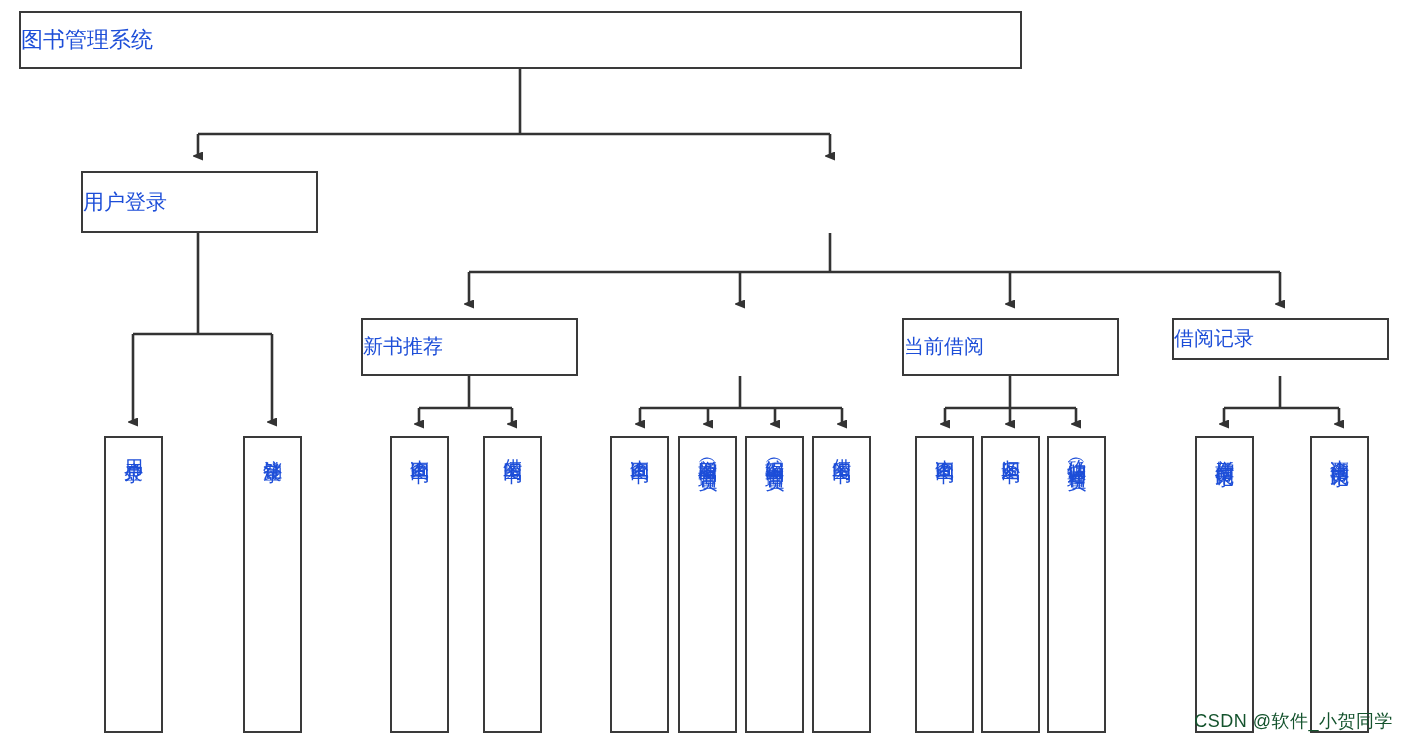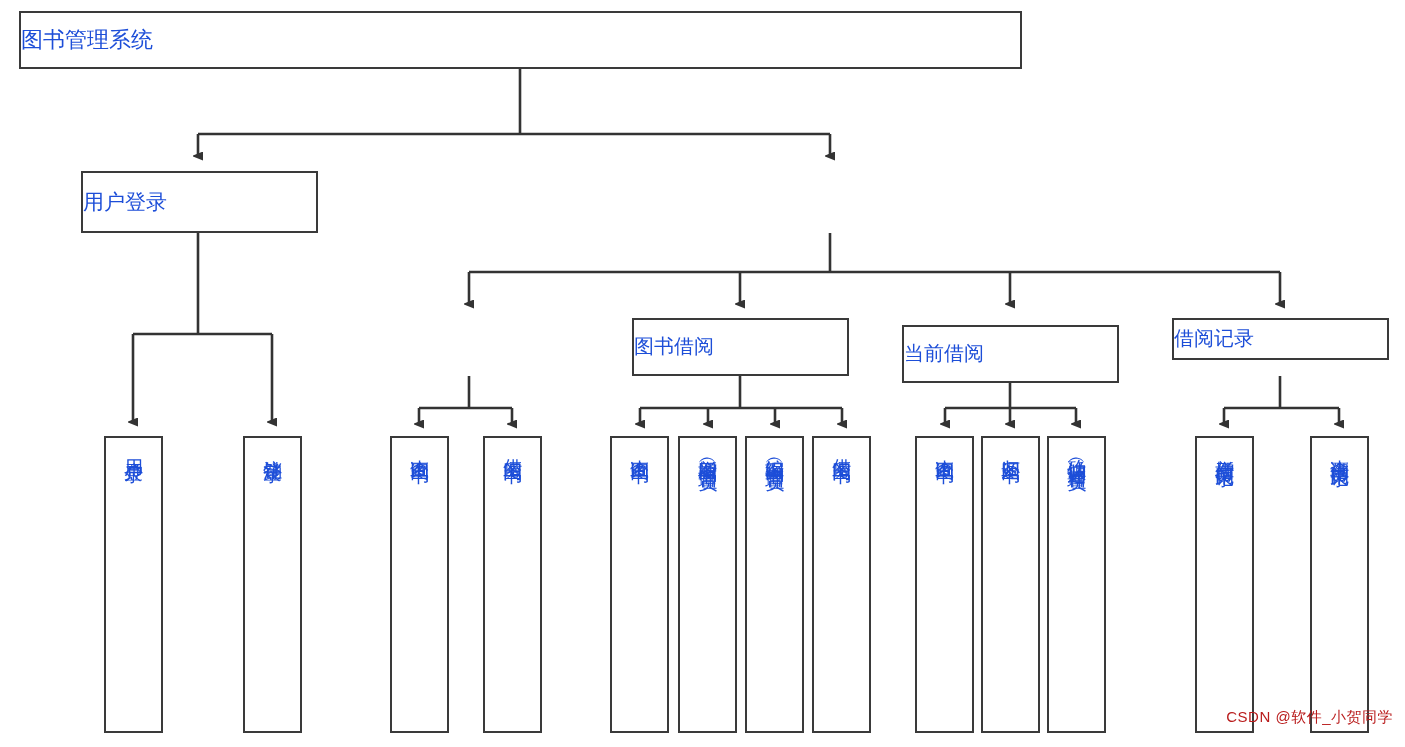--- a/index.html
+++ b/index.html
@@ -61,23 +61,23 @@
     text-align: center;
     max-height: 100%;
   }
   .node-label {
     display: block;
     white-space: nowrap;
   }
   #watermark {
     position: absolute;
     right: 12px;
-    bottom: 20px;
-    font-size: 15px;
-    color: #b91c1c;
+    bottom: 14px;
+    font-size: 18px;
+    color: #14532d;
     letter-spacing: 0.5px;
     z-index: 5;
     white-space: nowrap;
   }
 </style>
 </head>
 <body>
 
 <div id="diagram-root">
 
@@ -132,24 +132,24 @@
   </svg>
 
   <div class="node node-root" style="left:19px; top:11px; width:1003px; height:58px;">
     <span class="node-label">图书管理系统</span>
   </div>
 
   <div class="node node-l1" style="left:81px; top:171px; width:237px; height:62px;">
     <span class="node-label">用户登录</span>
   </div>
 
-  <div class="node node-l2" style="left:632px; top:318px; width:217px; height:58px;">
-    <span class="node-label">图书借阅</span>
+  <div class="node node-l2" style="left:361px; top:318px; width:217px; height:58px;">
+    <span class="node-label">新书推荐</span>
   </div>
-  <div class="node node-l2" style="left:902px; top:318px; width:217px; height:58px;margin-top:7px;">
+  <div class="node node-l2" style="left:902px; top:318px; width:217px; height:58px;">
     <span class="node-label">当前借阅</span>
   </div>
   <div class="node node-l2" style="left:1172px; top:318px; width:217px; height:42px;">
     <span class="node-label">借阅记录</span>
   </div>
 
   <div class="node node-leaf" style="left:104px; top:436px; width:59px; height:297px;">
     <span class="node-label">用户登录</span>
   </div>
   <div class="node node-leaf" style="left:243px; top:436px; width:59px; height:297px;">

